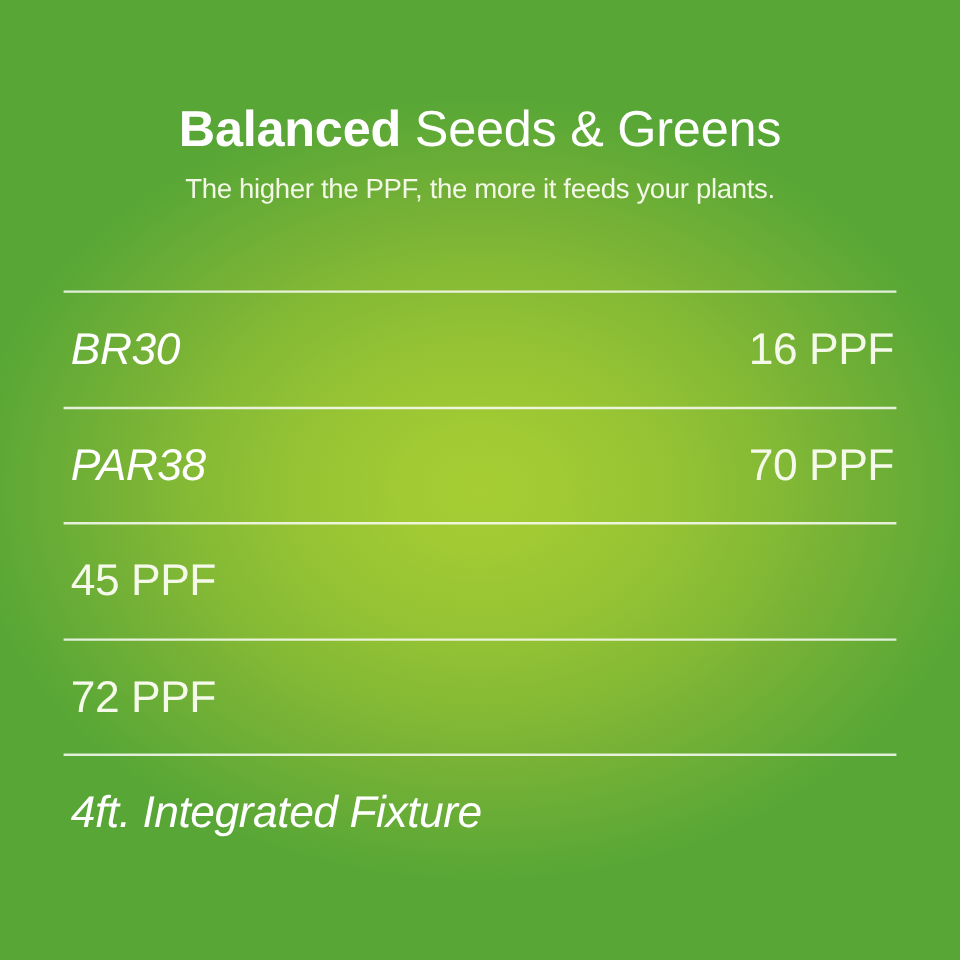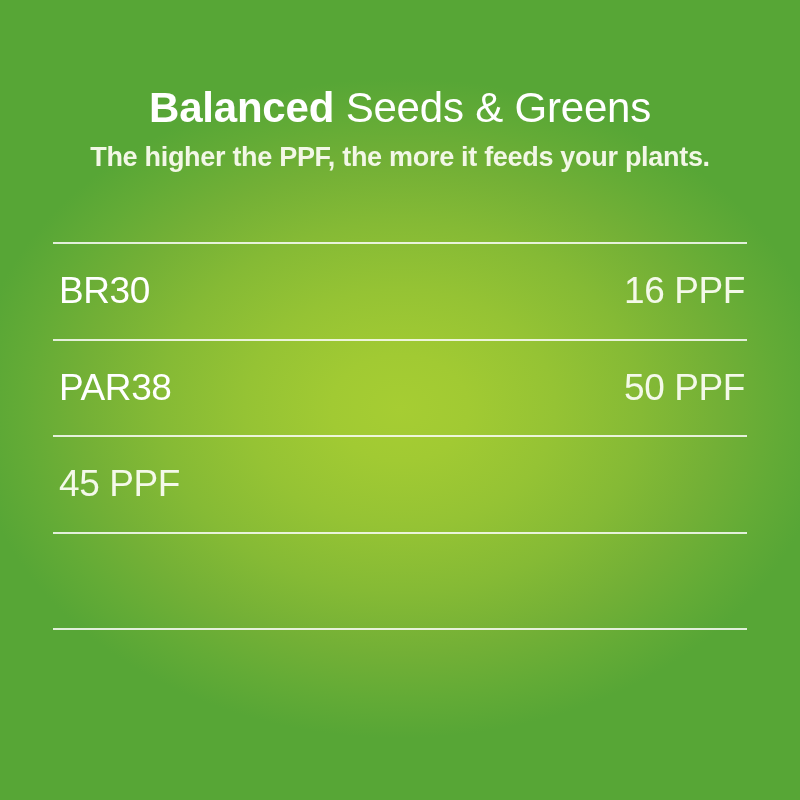--- a/index.html
+++ b/index.html
@@ -54,24 +54,24 @@
   }
   .title .title-strong {
     font-weight: 700;
   }
   .title .title-rest {
     font-weight: 400;
   }
 
   .subtitle {
     margin: 6px 0 0 0;
-    font-size: 27px;
+    font-size: 23px;
     line-height: 34px;
     color: #f2f7e6;
-    font-weight: 700;
+    font-weight: 400;
     letter-spacing: -0.3px;
     white-space: nowrap;
   }
 
   
   .ppf-table {
     position: absolute;
     left: 53px;
     top: 242px;
     width: 694px;
@@ -88,20 +88,21 @@
     padding: 0 2px 0 6px;
   }
 
   .row-label {
     font-size: 37px;
     line-height: 44px;
     color: #ffffff;
     font-weight: 400;
     letter-spacing: -0.4px;
     white-space: nowrap;
+    font-style: italic;
   }
 
   .row-value {
     font-size: 37px;
     line-height: 44px;
     color: #f4f9e9;
     font-weight: 400;
     letter-spacing: -0.4px;
     white-space: nowrap;
     text-align: center;
@@ -119,27 +120,29 @@
 
   <div class="ppf-table">
 
     <div class="ppf-row">
       <span class="row-label">BR30</span>
       <span class="row-value">16 PPF</span>
     </div>
 
     <div class="ppf-row">
       <span class="row-label">PAR38</span>
-      <span class="row-value">50 PPF</span>
+      <span class="row-value">70 PPF</span>
     </div>
 
     <div class="ppf-row">
       <span class="row-value">45 PPF</span>
     </div>
 
     <div class="ppf-row">
+      <span class="row-value">72 PPF</span>
     </div>
 
     <div class="ppf-row">
+      <span class="row-label">4ft. Integrated Fixture</span>
     </div>
 
   </div>
 </div>
 
 </body></html>

